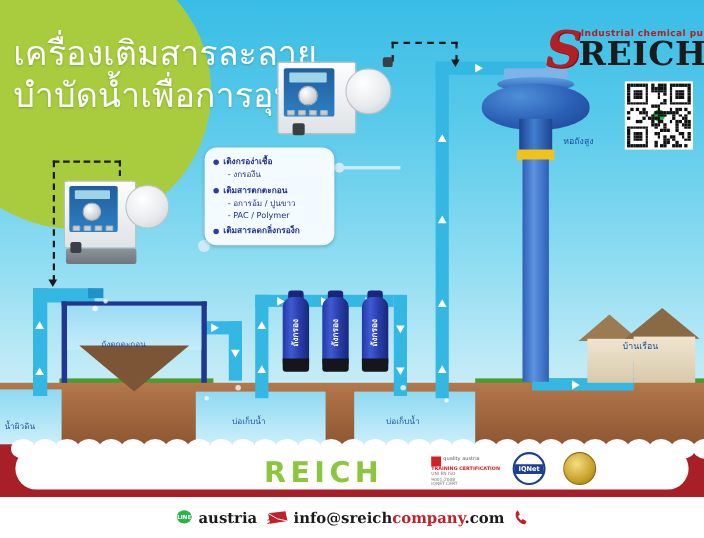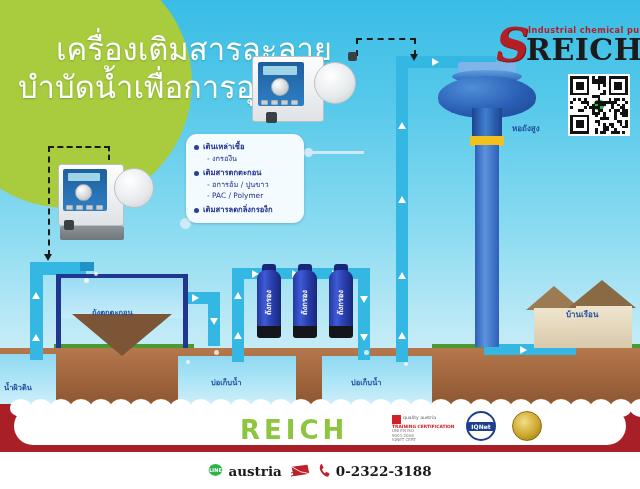--- a/index.html
+++ b/index.html
@@ -22,21 +22,21 @@
   .green-blob {
     position:absolute; left:-58px; top:-42px; width:250px; height:250px;
     border-radius:50%; background:#a9cc3e;
   }
   .green-blob2 {
     position:absolute; left:-70px; top:28px; width:190px; height:150px;
     border-radius:50% 50% 45% 55%; background:#a9cc3e;
   }
 
   
-  .title-wrap { position:absolute; left:12px; top:30px; width:320px; z-index:6;text-align:right; }
+  .title-wrap { position:absolute; left:12px; top:30px; width:320px; z-index:6; }
   .title-line {
     color:#ffffff; font-size:31px; line-height:38px; font-weight:400;
     letter-spacing:0px; white-space:nowrap;
     text-shadow:0 1px 2px rgba(40,90,30,.35);
     font-family:"DejaVu Sans","Liberation Sans",sans-serif;
   }
 
   
   .logo-box { position:absolute; right:10px; top:24px; width:136px; z-index:8; text-align:left; }
   .logo-row { position:relative; height:46px; }
@@ -137,21 +137,21 @@
   }
   .soil-speck { position:absolute; background:#d8b28c; border-radius:50%; opacity:.85; }
   .grass-strip { position:absolute; height:9px; background:#4a9c32; }
 
   
   .water {
     position:absolute; z-index:3;
     background:linear-gradient(180deg,#8fd9f2 0%,#a9e3f6 45%,#cdeefa 100%);
   }
   .water-lbl {
-    position:absolute; z-index:6; color:#1f4e9c; font-size:7.5px; font-weight:700;
+    position:absolute; z-index:6; color:#1f4e9c; font-size:7.5px; font-weight:400;
     white-space:nowrap;
   }
 
   
   .sed-frame { position:absolute; z-index:5; }
   .sed-post { position:absolute; background:#20368f; }
   .sed-water {
     position:absolute; background:linear-gradient(180deg,#9adcf4,#c6ecfa);
   }
   .sed-cone {
@@ -519,21 +519,21 @@
 
   <div class="dash-h" style="left:48px; top:146px; width:62px;"></div>
   <div class="dash-v" style="left:48px; top:146px; height:110px;"></div>
   <div class="dash-v" style="left:108px; top:146px; height:14px;"></div>
   <div class="arrow-dn" style="left:44px; top:254px;"></div>
 
   <div class="callout">
 
     <div class="c-item">
       <span class="c-bullet"></span>
-      <span class="c-head">เตินเหล่าเชื้อ</span>
+      <span class="c-head">เติงกรอง่าเชื้อ</span>
     </div>
     <div class="c-sub">- งกรองีน</div>
     <div class="c-gap"></div>
 
     <div class="c-item">
       <span class="c-bullet"></span>
       <span class="c-head">เติมสารตกตะกอน</span>
     </div>
     <div class="c-sub">- อการอ้ม / ปูนขาว</div>
     <div class="c-sub">- PAC / Polymer</div>
@@ -767,27 +767,27 @@
 
     <div class="c-grp">
       <span class="ic" style="width:19px;">
         <svg width="19" height="15" viewBox="0 0 30 22">
           <path d="M1 5 L26 2 L29 16 L4 20 Z" fill="#c0202a"></path>
           <path d="M1 5 L15 13 L29 16" fill="none" stroke="#fff" stroke-width="1.4"></path>
           <path d="M0 20 L7 17" stroke="#c0202a" stroke-width="1.6"></path>
           <path d="M0 15 L5 13" stroke="#c0202a" stroke-width="1.4"></path>
         </svg>
       </span>
+      <span class="c-txt"><span>info@sreich</span><span class="red">company</span><span>.com</span></span>
     </div>
 
     <div class="c-grp">
       <span class="ic" style="width:12px;">
         <svg width="12" height="15" viewBox="0 0 18 22">
           <path d="M4 1 C1 3 0 8 3 13 C6 18 11 21 14 20 L16 16 L11 13 L9 15
                    C7 14 5 11 4.5 9 L7 7 Z" fill="#c0202a"></path>
         </svg>
       </span>
-      <span class="c-txt">0-2322-3188</span>
     </div>
 
   </div>
 
 </div>
 
 </body></html>

